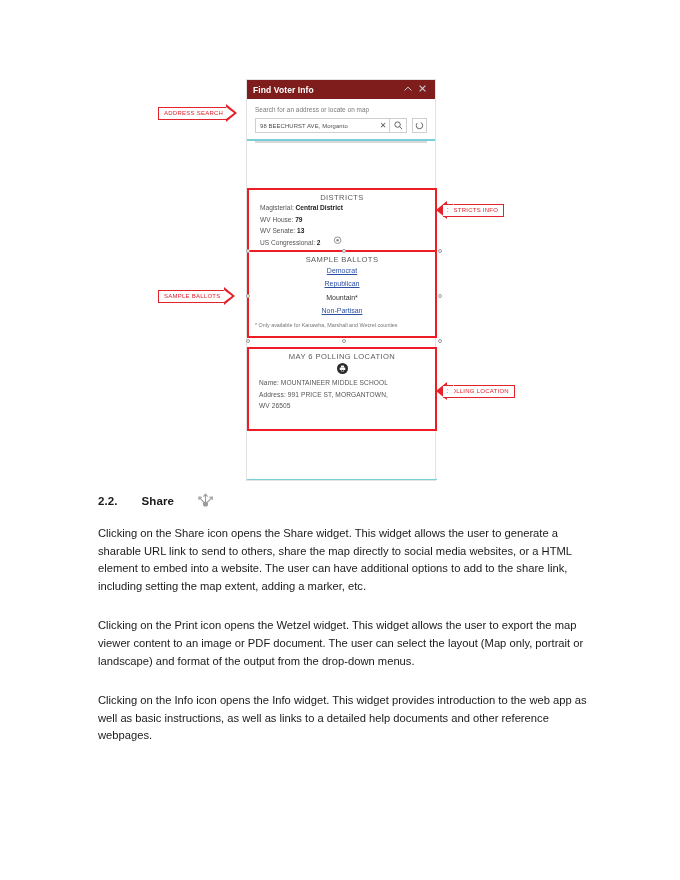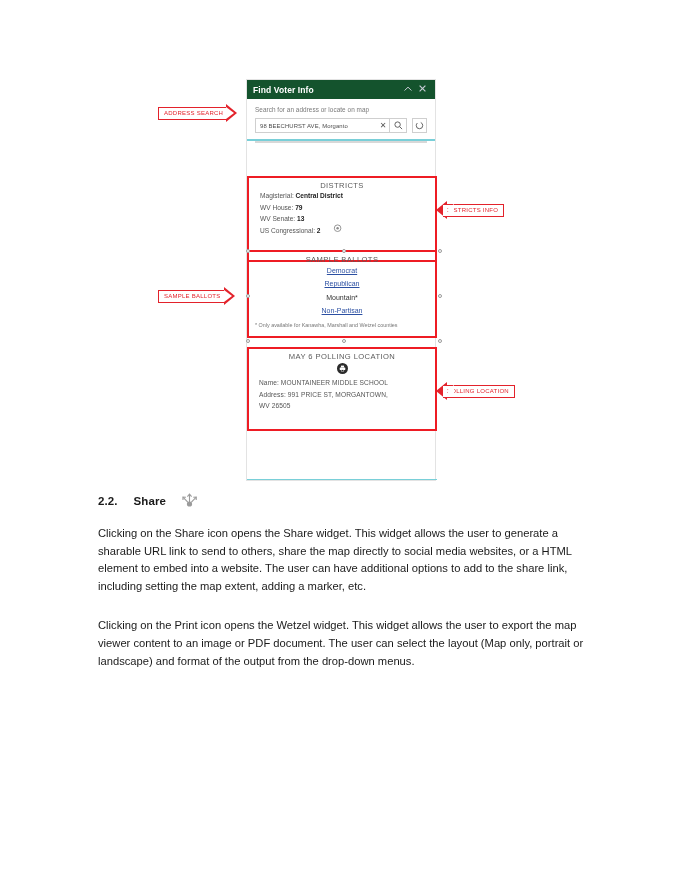--- a/index.html
+++ b/index.html
@@ -21,21 +21,21 @@
     left: 246px;
     top: 79px;
     width: 190px;
     height: 402px;
     background: #ffffff;
     border: 1px solid #e3e3e3;
     box-sizing: border-box;
   }
   #panel-header {
     height: 19px;
-    background: #14532d;
+    background: #7f1d1d;
     display: flex;
     align-items: center;
     padding: 0 6px;
     box-sizing: border-box;
   }
   #panel-title {
     color: #ffffff;
     font-size: 8.5px;
     font-weight: bold;
     letter-spacing: .1px;
@@ -265,21 +265,21 @@
     top: 492px;
     width: 500px;
     color: #1a1a1a;
   }
   .h2 {
     font-size: 11.5px;
     font-weight: bold;
     color: #1a1a1a;
     display: flex;
     align-items: center;
-    gap: 14px;
+    gap: 22px;
     margin: 0 0 2px 0;
     letter-spacing: .1px;
   }
   .h2 .num { margin-right: 2px; }
   .para {
     font-size: 11.2px;
     line-height: 17.6px;
     color: #1a1a1a;
     margin: 15px 0 0 0;
     text-align: left;
@@ -324,21 +324,21 @@
             <circle cx="5" cy="5" r="3.6" stroke="#555" stroke-width="1" fill="none" stroke-dasharray="14 4"></circle>
           </svg>
       </div>
     </div>
   </div>
 
   <div class="teal-rule"></div>
 
   <div id="grey-rule"></div>
 
-  <div class="redbox" style="left:0px; top:96px; width:190px; height:86px;">
+  <div class="redbox" style="left:0px; top:108px; width:190px; height:64px;">
     <div class="sec-title">DISTRICTS</div>
     <div class="kv">
       <span>Magisterial:</span>
       <b>Central District</b>
     </div>
     <div class="kv">
       <span>WV House:</span>
       <b>79</b>
     </div>
     <div class="kv">
@@ -450,15 +450,16 @@
       </span>
     </div>
     <p class="para">Clicking on the Share icon opens the Share widget. This widget allows the user to generate a sharable URL link to send to others, share the map directly to social media websites, or a HTML element to embed into a website. The user can have additional options to add to the share link, including setting the map extent, adding a marker, etc.</p>
   </div>
 
   <div class="sec">
     <p class="para">Clicking on the Print icon opens the Wetzel widget. This widget allows the user to export the map viewer content to an image or PDF document. The user can select the layout (Map only, portrait or landscape) and format of the output from the drop-down menus.</p>
   </div>
 
   <div class="sec">
+    <p class="para">Clicking on the Info icon opens the Info widget. This widget provides introduction to the web app as well as basic instructions, as well as links to a detailed help documents and other reference webpages.</p>
   </div>
 
 </div>
 
 </body></html>

